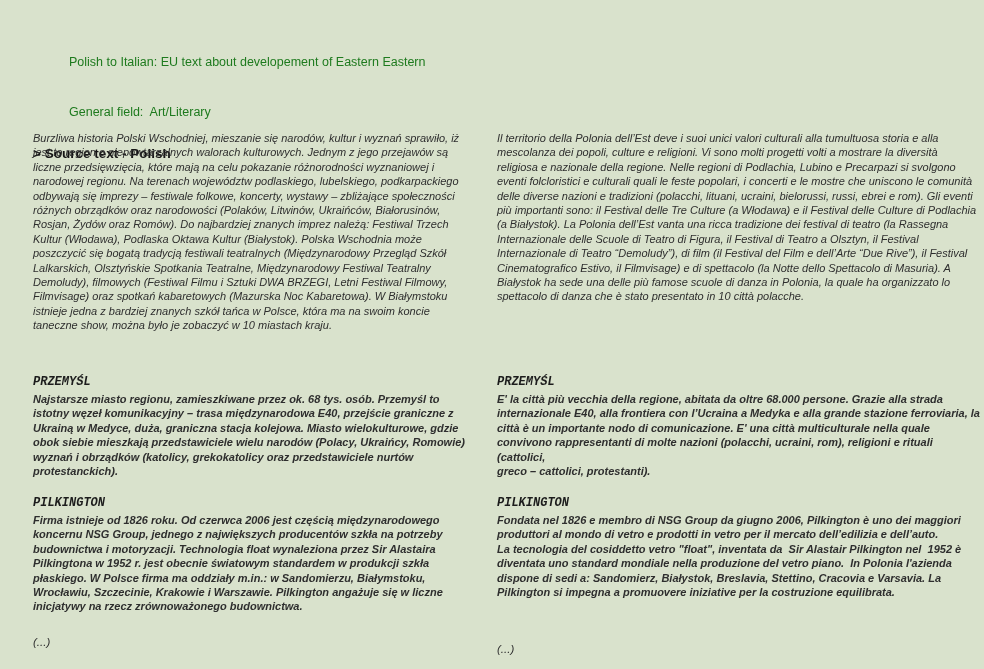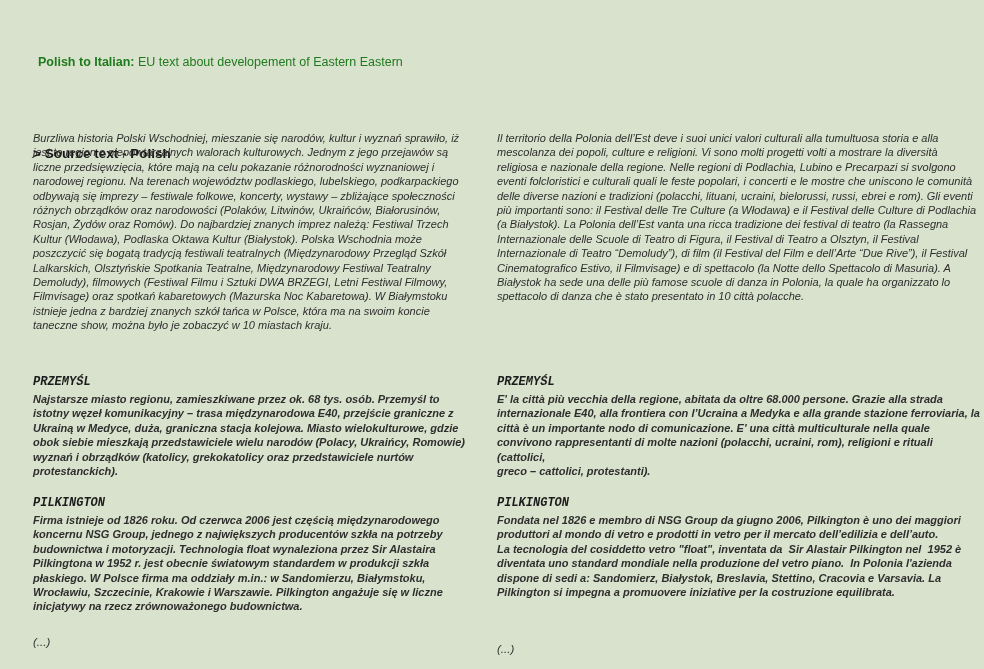--- a/index.html
+++ b/index.html
@@ -8,21 +8,21 @@
     background:#d9e2cc;
     font-family:"Liberation Sans",sans-serif;
     position:relative;overflow:hidden;
     color:#2e2e2e;
   }
   .doc-header{
     position:absolute;left:38px;top:21px;
     color:#1e7a1e;font-size:12.5px;line-height:16.5px;
     white-space:pre-wrap;
   }
-  .doc-header .hlabel{font-weight:bold;}
+  .doc-header .hlabel{font-weight:normal;margin-left:31px;}
   .col{position:absolute;top:0;height:669px;}
   .col.source{left:33px;width:437px;}
   .col.translation{left:497px;width:483px;}
   .block{position:absolute;left:0;right:0;}
   .col-heading{
     top:101px;font-weight:bold;font-size:13.5px;color:#141414;
     font-style:normal;
     margin-top:45px;
   }
   .body-text{
@@ -39,20 +39,21 @@
   .sec-body{margin:0;font-weight:bold;}
   .ellipsis{font-style:italic;font-size:11.5px;}
   .source .ellipsis{top:636px;}
   .translation .ellipsis{top:643px;}
 </style>
 </head>
 <body>
 
 <div class="doc-header">
   <div><span class="hlabel">Polish to Italian:</span><span> EU text about developement of Eastern Eastern</span></div>
+  <div><span class="hlabel">General field:</span><span>  Art/Literary</span></div>
 </div>
 
 <section class="col source">
   <div class="block col-heading">&gt; Source text - Polish</div>
   <div class="block body-text intro">Burzliwa historia Polski Wschodniej, mieszanie się narodów, kultur i wyznań sprawiło, iż jest to region o niepowtarzalnych walorach kulturowych. Jednym z jego przejawów są liczne przedsięwzięcia, które mają na celu pokazanie różnorodności wyznaniowej i narodowej regionu. Na terenach województw podlaskiego, lubelskiego, podkarpackiego odbywają się imprezy – festiwale folkowe, koncerty, wystawy – zbliżające społeczności różnych obrządków oraz narodowości (Polaków, Litwinów, Ukraińców, Białorusinów, Rosjan, Żydów oraz Romów). Do najbardziej znanych imprez należą: Festiwal Trzech Kultur (Włodawa), Podlaska Oktawa Kultur (Białystok). Polska Wschodnia może poszczycić się bogatą tradycją festiwali teatralnych (Międzynarodowy Przegląd Szkół Lalkarskich, Olsztyńskie Spotkania Teatralne, Międzynarodowy Festiwal Teatralny Demoludy), filmowych (Festiwal Filmu i Sztuki DWA BRZEGI, Letni Festiwal Filmowy, Filmvisage) oraz spotkań kabaretowych (Mazurska Noc Kabaretowa). W Białymstoku istnieje jedna z bardziej znanych szkół tańca w Polsce, która ma na swoim koncie taneczne show, można było je zobaczyć w 10 miastach kraju.</div>
   <div class="block sec-przemysl">
     <h3 class="sec-title">PRZEMYŚL</h3>
     <p class="body-text sec-body">Najstarsze miasto regionu, zamieszkiwane przez ok. 68 tys. osób. Przemyśl to istotny węzeł komunikacyjny – trasa międzynarodowa E40, przejście graniczne z Ukrainą w Medyce, duża, graniczna stacja kolejowa. Miasto wielokulturowe, gdzie obok siebie mieszkają przedstawiciele wielu narodów (Polacy, Ukraińcy, Romowie) wyznań i obrządków (katolicy, grekokatolicy oraz przedstawiciele nurtów protestanckich).</p>
   </div>
   <div class="block sec-pilkington">

